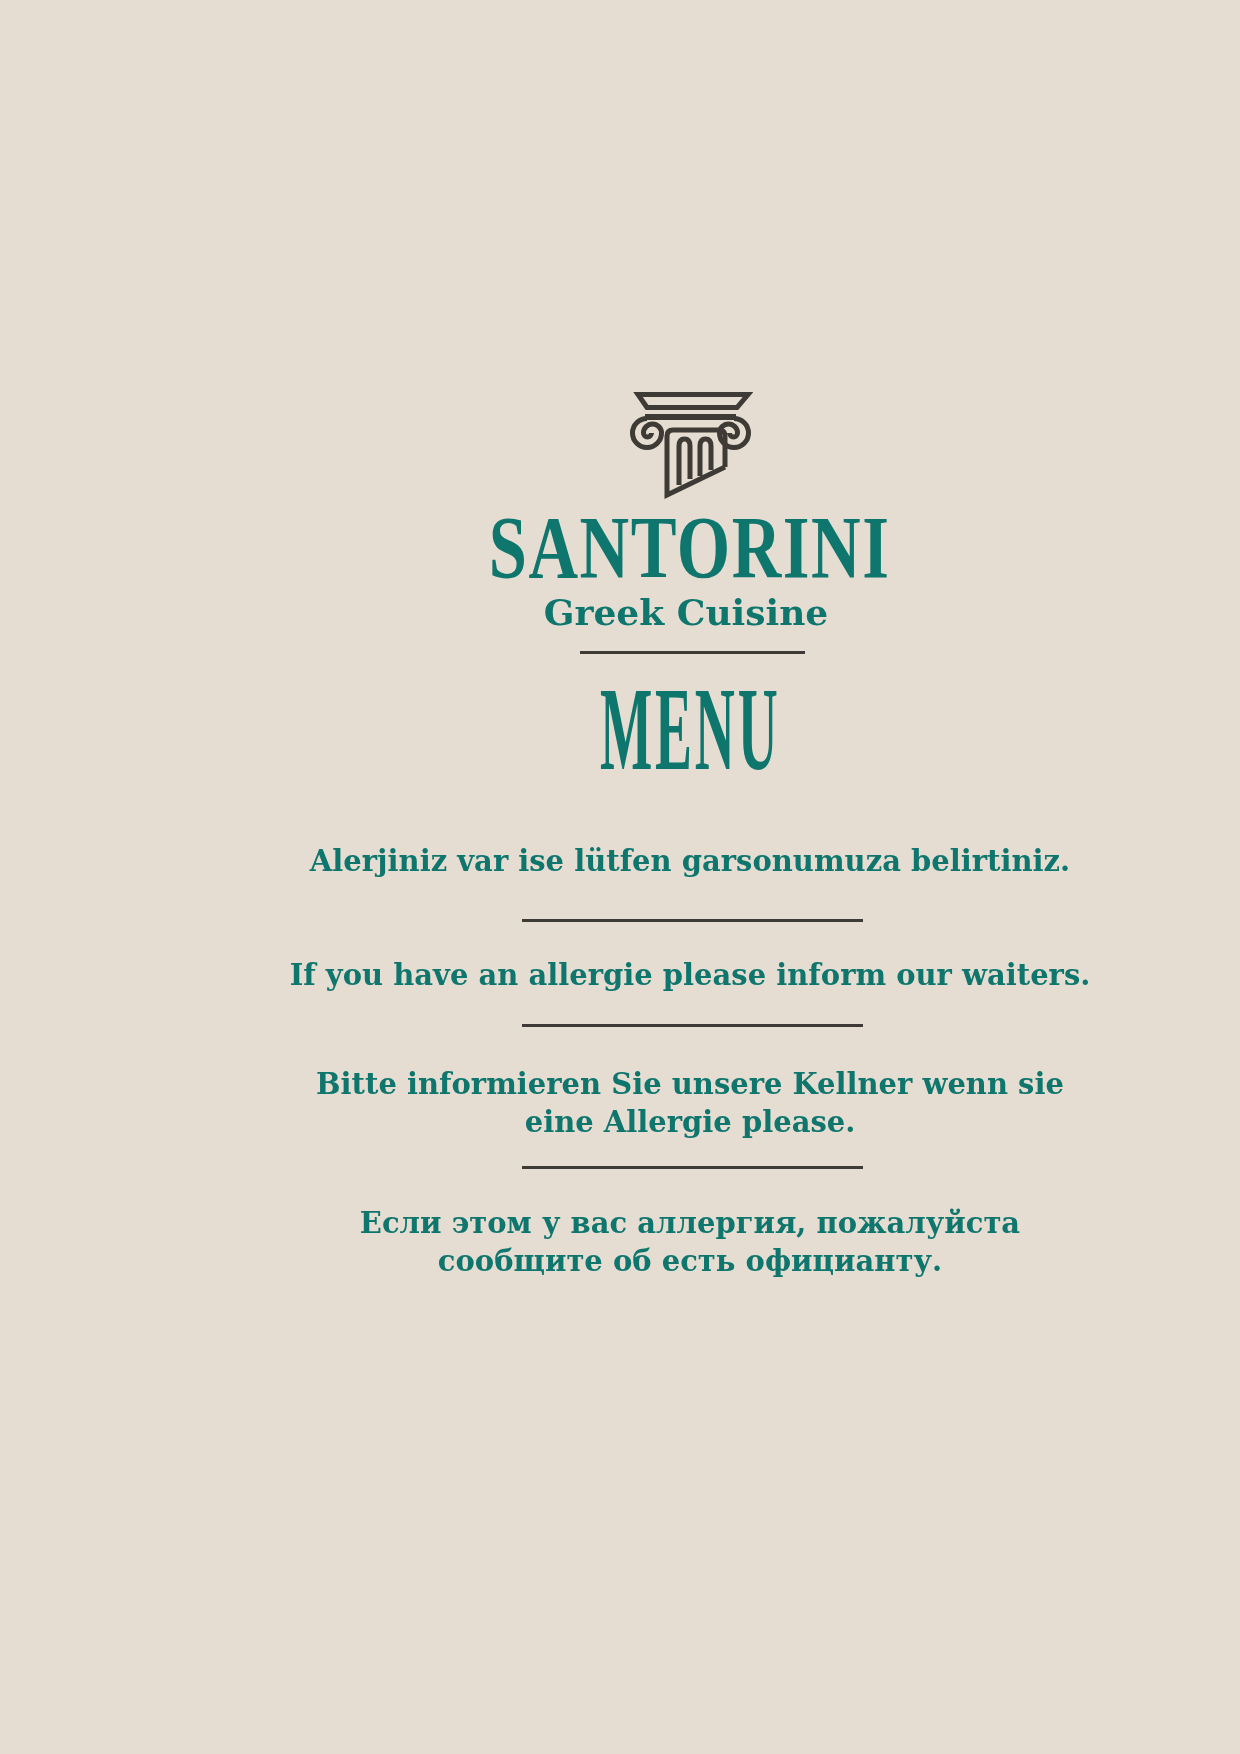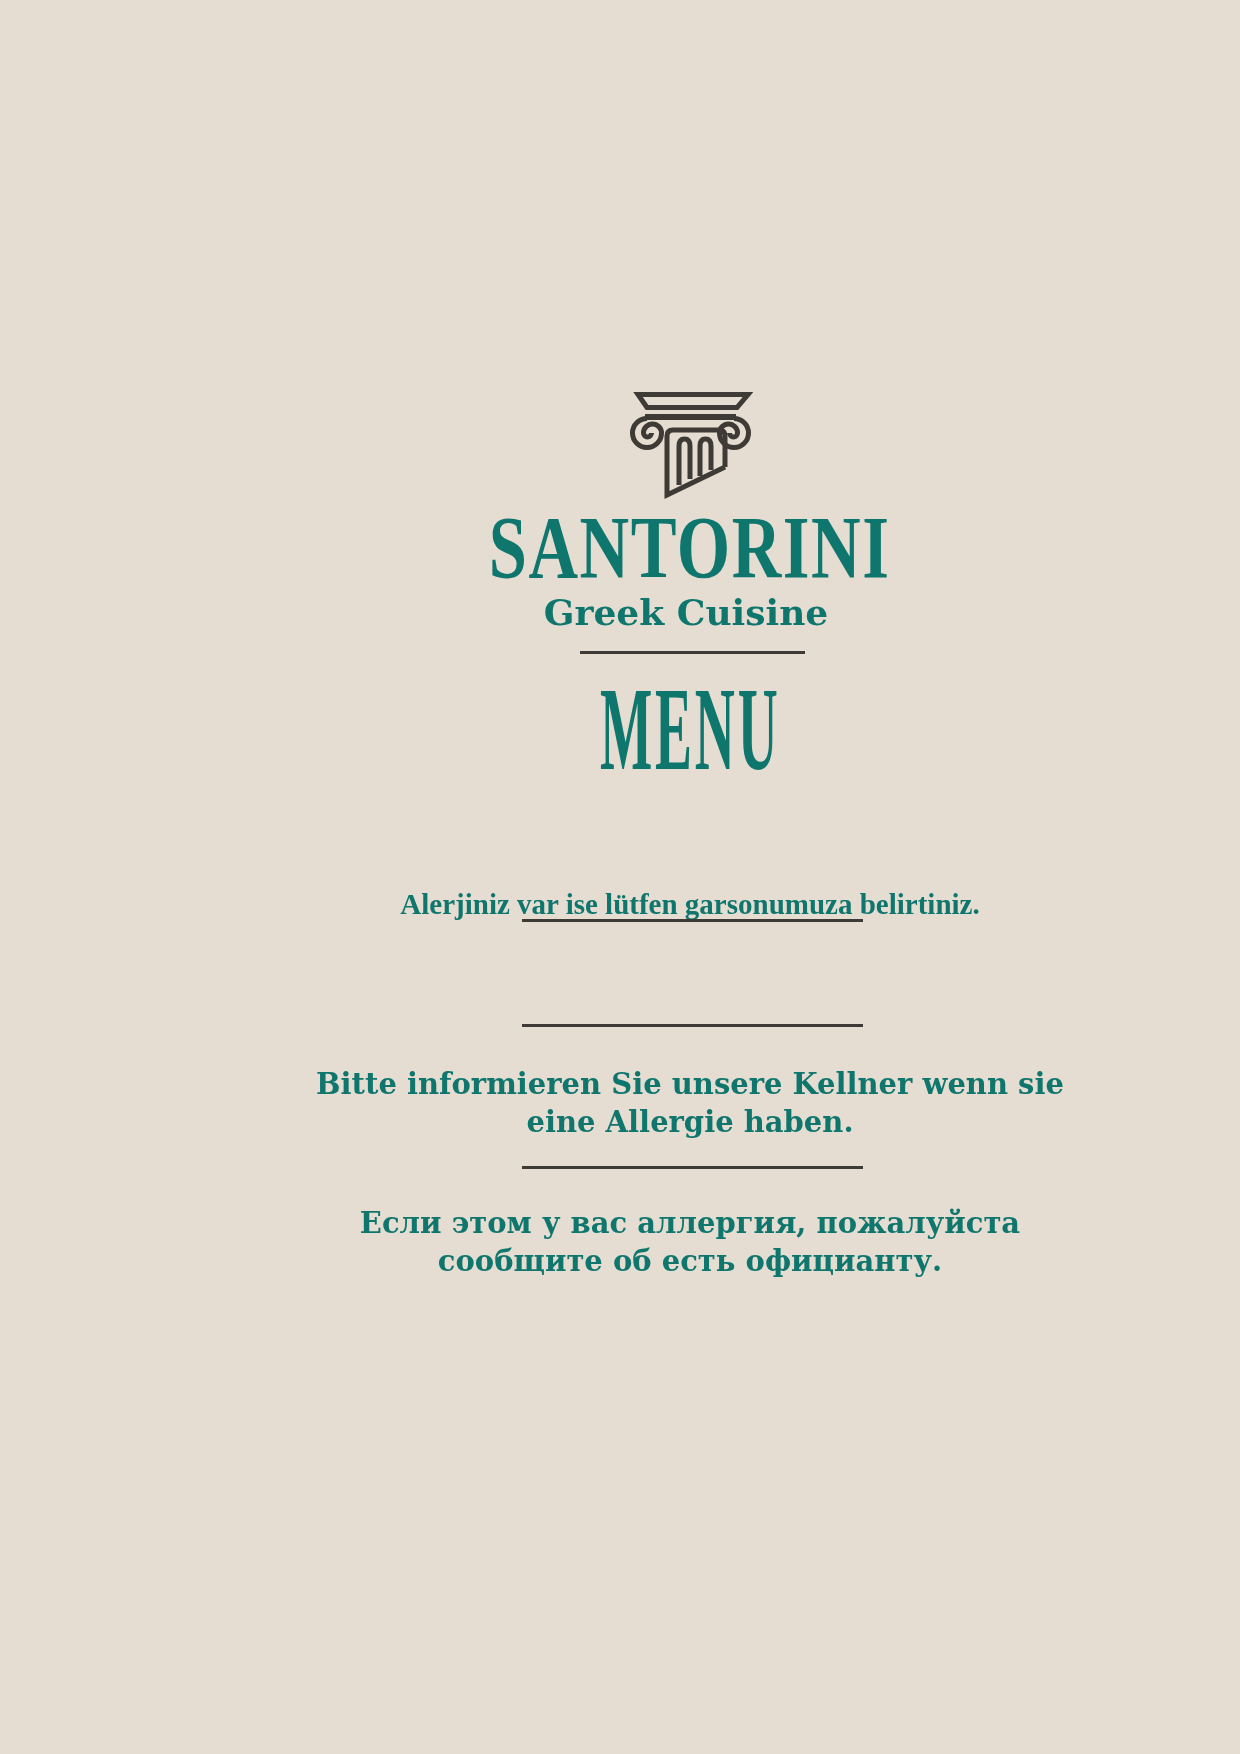--- a/index.html
+++ b/index.html
@@ -58,21 +58,21 @@
     transform: scaleX(0.47);
     transform-origin: center;
   }
   .notice {
     left: 250px; width: 880px;
     font-weight: bold;
     font-size: 29px;
     line-height: 38px;
     flex-direction: column;
   }
-  #notice-turkish  { top: 884px; height: 40px; font-family: Liberation Serif, serif; }
+  #notice-turkish  { top: 841px; height: 40px; }
   #notice-english  { top: 955px; height: 40px; }
   #notice-german   { top: 1065px; height: 76px; }
   #notice-russian  { top: 1204px; height: 76px; }
   #rule-1 { left: 522px; top: 919px;  width: 341px; }
   #rule-2 { left: 522px; top: 1024px; width: 341px; }
   #rule-3 { left: 522px; top: 1166px; width: 341px; }
   .notice-line { display: block; }
 </style>
 </head>
 <body>
@@ -108,26 +108,29 @@
   <div id="menu-title" class="abs center-flex">
     <span class="squeeze">MENU</span>
   </div>
 
   <div id="notice-turkish" class="abs center-flex notice">
     <span class="notice-line">Alerjiniz var ise lütfen garsonumuza belirtiniz.</span>
   </div>
 
   <div id="rule-1" class="abs rule"></div>
 
+  <div id="notice-english" class="abs center-flex notice">
+    <span class="notice-line">If you have an allergie please inform our waiters.</span>
+  </div>
 
   <div id="rule-2" class="abs rule"></div>
 
   <div id="notice-german" class="abs center-flex notice">
     <span class="notice-line">Bitte informieren Sie unsere Kellner wenn sie</span>
-    <span class="notice-line">eine Allergie haben.</span>
+    <span class="notice-line">eine Allergie please.</span>
   </div>
 
   <div id="rule-3" class="abs rule"></div>
 
   <div id="notice-russian" class="abs center-flex notice">
     <span class="notice-line">Если этом у вас аллергия, пожалуйста</span>
     <span class="notice-line">сообщите об есть официанту.</span>
   </div>
 
 </div>

